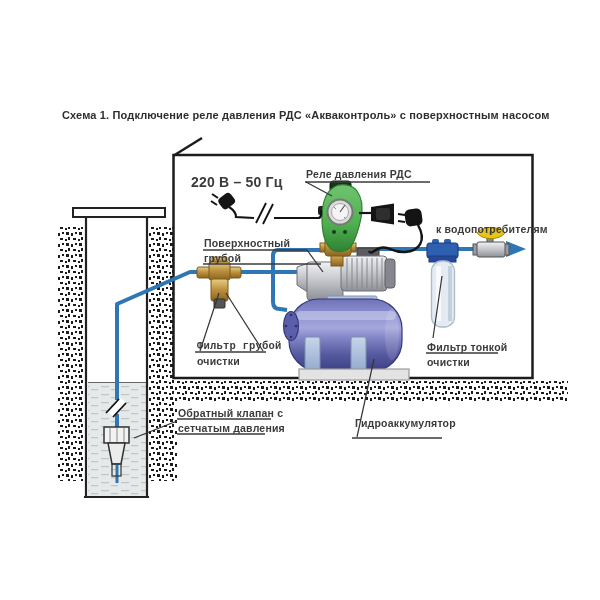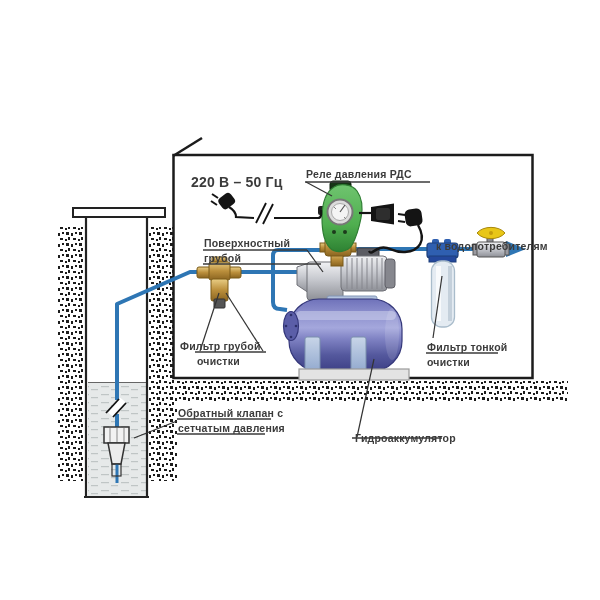--- a/index.html
+++ b/index.html
@@ -225,26 +225,27 @@
     <line x1="306" y1="182" x2="332" y2="196"></line>
     <line x1="307" y1="250" x2="323" y2="272"></line>
     <line x1="200" y1="351" x2="219" y2="293"></line>
     <line x1="263" y1="351" x2="226" y2="293"></line>
     <line x1="177" y1="421" x2="134" y2="438"></line>
     <line x1="357" y1="437" x2="374" y2="359"></line>
     <line x1="433" y1="338" x2="442" y2="276"></line>
   </g>
 </svg>
 
+<div class="title" style="left:62px;top:109px;">Схема 1. Подключение реле давления РДС «Акваконтроль» с поверхностным насосом</div>
 <div class="lbl" style="left:191px;top:176px;font-size:14px;">220 В – 50 Гц</div>
 <div class="lbl" style="left:306px;top:168px;text-align:right;">Реле давления РДС</div>
 <div class="lbl" style="left:204px;top:237px;">Поверхностный</div>
 <div class="lbl" style="left:204px;top:252px;">грубой</div>
-<div class="lbl" style="left:180px;top:340px;">Фильтр грубой</div>
+<div class="lbl" style="left:197px;top:340px;font-family:Liberation Mono, monospace;">Фильтр грубой</div>
 <div class="lbl" style="left:197px;top:355px;">очистки</div>
 <div class="lbl" style="left:178px;top:407px;">Обратный клапан с</div>
 <div class="lbl" style="left:178px;top:422px;">сетчатым давления</div>
-<div class="lbl" style="left:355px;top:432px;">Гидроаккумулятор</div>
+<div class="lbl" style="left:355px;top:417px;">Гидроаккумулятор</div>
 <div class="lbl" style="left:427px;top:341px;">Фильтр тонкой</div>
 <div class="lbl" style="left:427px;top:356px;">очистки</div>
-<div class="lbl" style="left:436px;top:240px;">к водопотребителям</div>
+<div class="lbl" style="left:436px;top:223px;">к водопотребителям</div>
 
 </div>
 
 </body></html>

